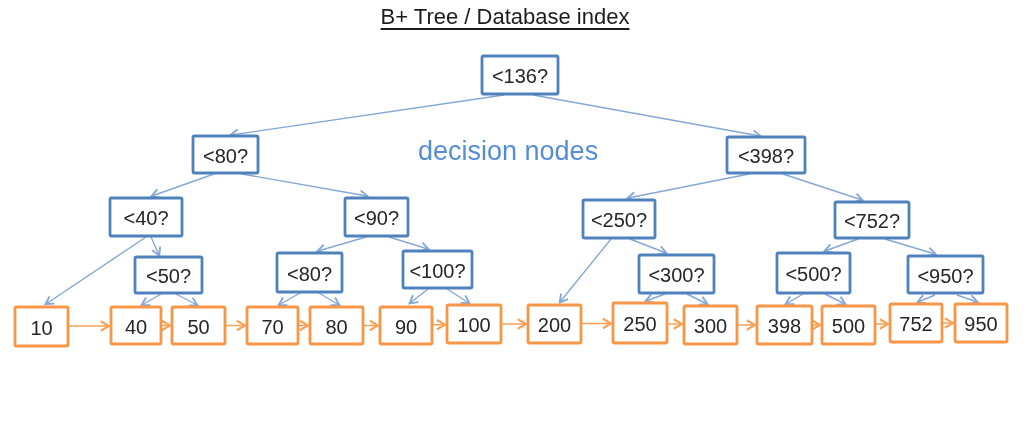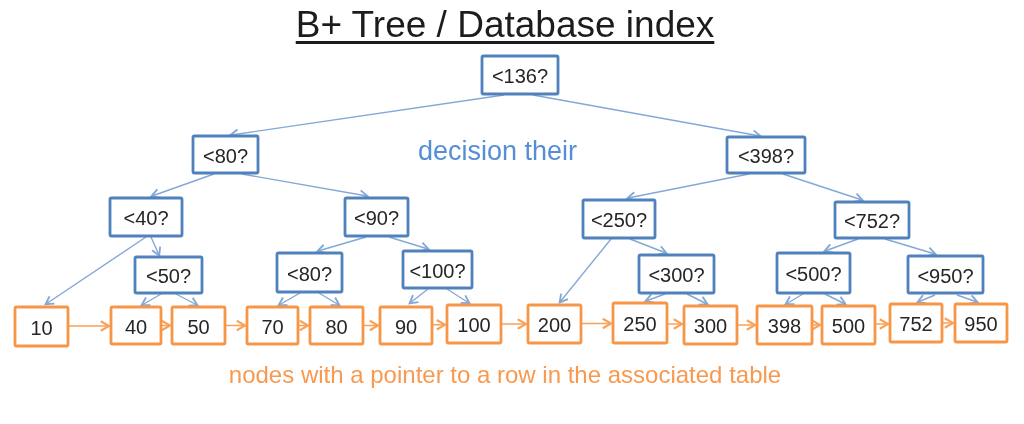--- a/index.html
+++ b/index.html
@@ -15,21 +15,21 @@
   svg text {
     font-family: "Liberation Sans", sans-serif;
     font-size: 20px;
   }
   .title {
     position: absolute;
     top: 4px;
     left: 0;
     width: 1010px;
     text-align: center;
-    font-size: 37px;
+    font-size: 22px;
     color: #1c1c1c;
     text-decoration: underline;
     text-underline-offset: 4px;
   }
   .decision-label {
     position: absolute;
     left: 418px;
     top: 136px;
     font-size: 27px;
     color: #558ed5;
@@ -209,19 +209,18 @@
         </g>
         <g>
           <rect x="955" y="304" width="52" height="38" fill="#ffffff" stroke="#f79646" stroke-width="2.8" rx="1.5"></rect>
           <text x="981" y="324" text-anchor="middle" dominant-baseline="central" fill="#262626">950</text>
         </g>
       </g>
   </svg>
 
   <div class="title" style="color: rgb(28, 28, 28);">B+ Tree / Database index</div>
 
-  <div class="decision-label" style="color: rgb(85, 142, 213);">decision their</div>
+  <div class="decision-label" style="color: rgb(85, 142, 213);">decision nodes</div>
 
   <div class="caption" style="color: rgb(248, 153, 79);">
-    <div>nodes with a pointer to a row in the associated table</div>
   </div>
 
 </div>
 
 </body></html>

